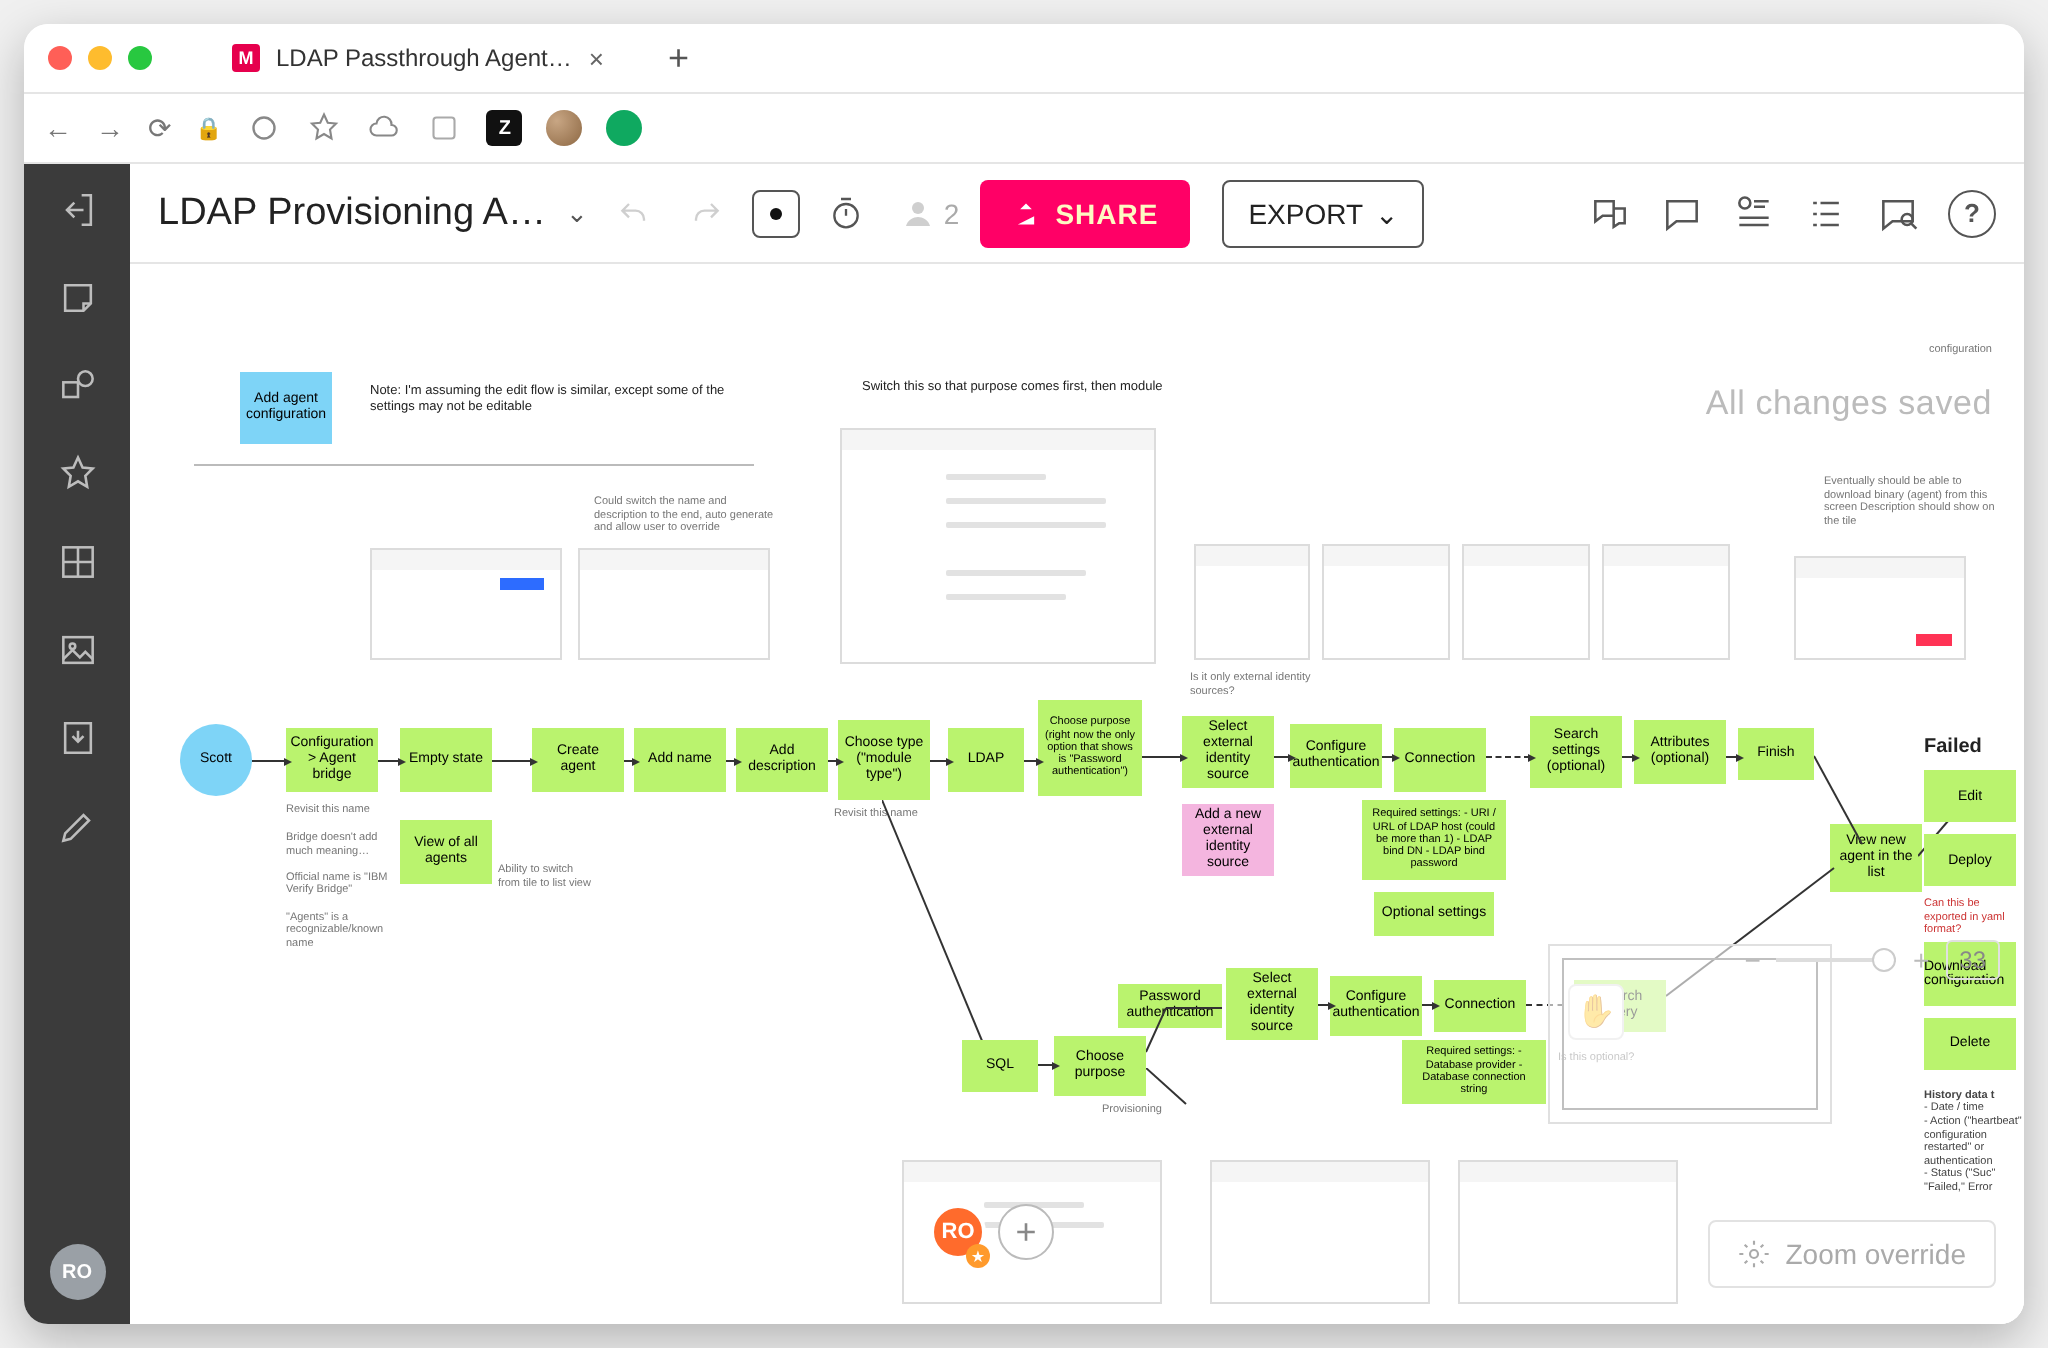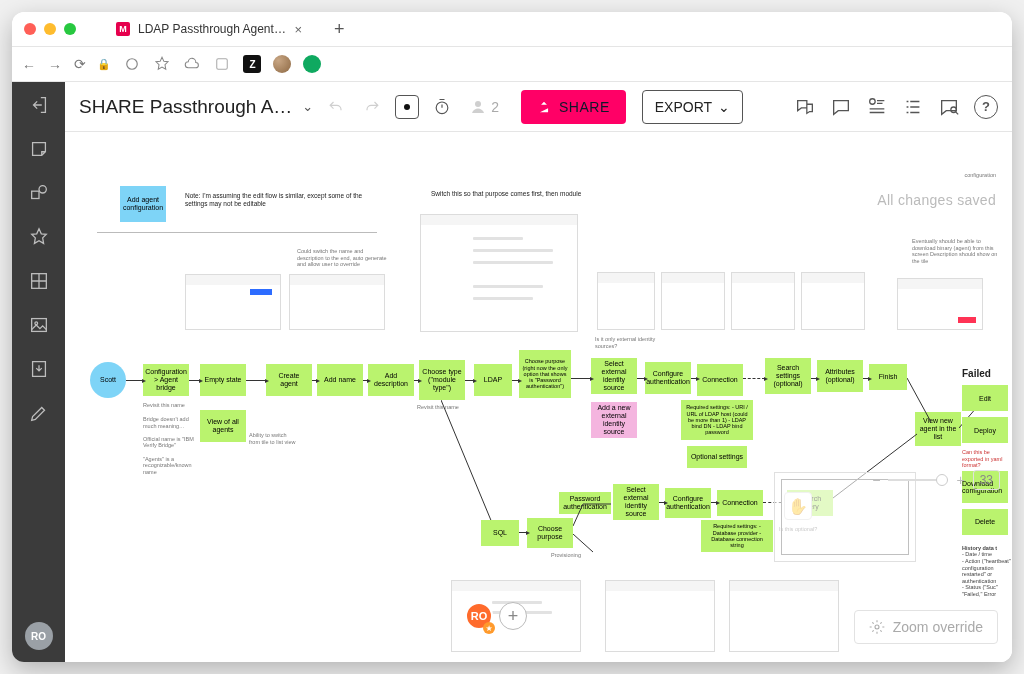--- a/index.html
+++ b/index.html
@@ -42,21 +42,21 @@
   .toolbar { height:50px; display:flex; align-items:center; padding:0 14px; gap:10px; border-bottom:1px solid #e5e5e5; }
   .mural-title { font-size:19px; color:#222; font-weight:400; max-width:230px; white-space:nowrap; overflow:hidden; text-overflow:ellipsis; }
   .chev { font-size:13px; color:#555; }
   .tb-icn { width:26px;height:26px;display:flex;align-items:center;justify-content:center;color:#888; }
   .tb-icn svg { width:20px;height:20px;stroke:#555;fill:none;stroke-width:1.4; }
   .tb-icn.disabled svg { stroke:#cfcfcf; }
   .rec { width:24px;height:24px;border:1.5px solid #555;border-radius:4px;display:flex;align-items:center;justify-content:center; }
   .rec::after { content:""; width:6px;height:6px;border-radius:50%;background:#111; }
   .collab { display:flex;align-items:center;gap:4px;color:#aaa;font-size:14px;margin-left:4px; }
   .collab svg { width:18px;height:18px;fill:#cfcfcf; }
-  .btn-share { background:#ff0066; color:#0f172a; border:none; height:34px; padding:0 16px; border-radius:4px; font-size:14px; font-weight:400; letter-spacing:.5px; display:flex;align-items:center;gap:8px;margin-left:12px; }
+  .btn-share { background:#ff0066; color:#fef9c3; border:none; height:34px; padding:0 16px; border-radius:4px; font-size:14px; font-weight:700; letter-spacing:.5px; display:flex;align-items:center;gap:8px;margin-left:0; }
   .btn-share svg { width:14px;height:14px;fill:#fff; }
   .btn-export { background:#fff;border:1.5px solid #555;height:34px;padding:0 12px;border-radius:4px;font-size:14px;font-weight:500;color:#222;display:flex;align-items:center;gap:6px;margin-left:6px; }
   .spacer { flex:1; }
   .right-group { display:flex; gap:14px; align-items:center; }
   .right-group .ricon2 svg { width:22px;height:22px;stroke:#555;fill:none;stroke-width:1.4; }
   .help { width:24px;height:24px;border:1.6px solid #555;border-radius:50%;display:flex;align-items:center;justify-content:center;font-size:13px;color:#555;font-weight:700; }
 
   
   .canvas-wrap { flex:1; position:relative; overflow:hidden; background:#fff; }
   .canvas { position:absolute; inset:0; }
@@ -80,21 +80,21 @@
   .act { width:46px; height:26px; background:#baf36e; font-size:7px;display:flex;align-items:center;justify-content:center;margin-bottom:6px; }
 
   
   .zoom-settings { position:absolute; right:14px; bottom:18px; height:34px; padding:0 14px; background:#fff; border:1px solid #e2e2e2; border-radius:4px; display:flex;align-items:center;gap:8px;color:#aaa;font-size:14px; }
   .zoom-settings svg { width:16px;height:16px;stroke:#aaa;fill:none;stroke-width:1.6; }
   .zoom-ctrl { position:absolute; right:12px; top:338px; display:flex;align-items:center;gap:8px;color:#bbb;font-size:14px; }
   .zoom-ctrl .track { width:60px;height:2px;background:#ddd;position:relative; }
   .zoom-ctrl .knob { position:absolute; right:0; top:-5px; width:12px;height:12px;border-radius:50%;background:#fff;border:1px solid #ccc; }
   .zoom-pct { border:1px solid #e0e0e0; padding:2px 6px; border-radius:3px; font-size:12px; color:#888; }
 
-  .status { position:absolute; right:16px; top:60px; color:#bbb; font-size:14px; letter-spacing:.3px; }
+  .status { position:absolute; right:16px; top:60px; color:#bbb; font-size:17px; letter-spacing:.3px; }
   .minimap { position:absolute; right:96px; top:340px; width:142px;height:90px;border:1px solid #e0e0e0; background:rgba(255,255,255,.6);}
   .minimap .view { position:absolute; left:6px; top:6px; right:6px; bottom:6px; border:1px solid #c0c0c0; }
   .hand { position:absolute; right:200px; top:360px; width:28px;height:28px;border:1px solid #ddd;border-radius:4px;display:flex;align-items:center;justify-content:center;color:#bbb;font-size:16px;background:#fff; }
 
   .avatar-canvas { position:absolute; width:28px;height:28px;border-radius:50%;background:#ff6b2c;color:#fff;font-size:11px;font-weight:600;display:flex;align-items:center;justify-content:center;border:2px solid #fff; }
   .avatar-plus { position:absolute; width:28px;height:28px;border-radius:50%;background:#fff;border:1.5px solid #bbb;color:#888;font-size:18px;display:flex;align-items:center;justify-content:center; }
   .star-badge { position:absolute; width:12px;height:12px;border-radius:50%;background:#ff9a2c;color:#fff;font-size:8px;display:flex;align-items:center;justify-content:center; }
 
   .hr { position:absolute; height:0; border-top:1px solid #bbb; }
 
@@ -195,21 +195,21 @@
             <path d="M4 20l4-1 10-10-3-3L5 16z"></path>
           </svg>
         </div>
       <div class="rail-spacer"></div>
       <div class="avatar">RO</div>
     </div>
 
     <div class="main">
 
       <div class="toolbar">
-        <div class="mural-title">SHARE Passthrough A…</div>
+        <div class="mural-title">LDAP Provisioning A…</div>
         <div class="chev">⌄</div>
         <div class="tb-icn disabled">
             <svg viewBox="0 0 24 24">
               <path d="M9 14l-4-4 4-4M5 10h8a5 5 0 015 5v1"></path>
             </svg>
           </div>
         <div class="tb-icn disabled">
             <svg viewBox="0 0 24 24">
               <path d="M15 14l4-4-4-4M19 10h-8a5 5 0 00-5 5v1"></path>
             </svg>

